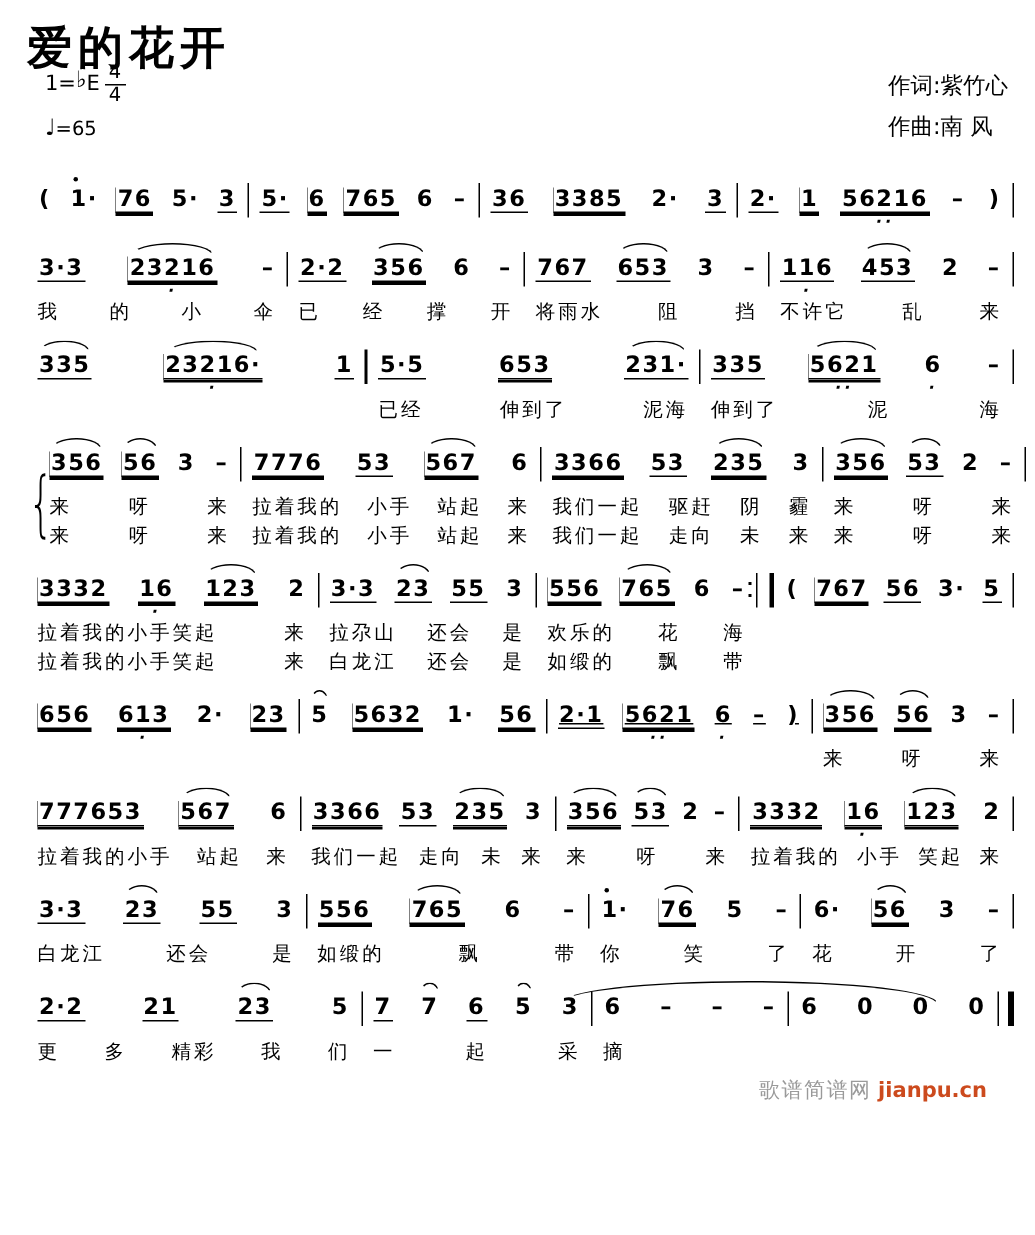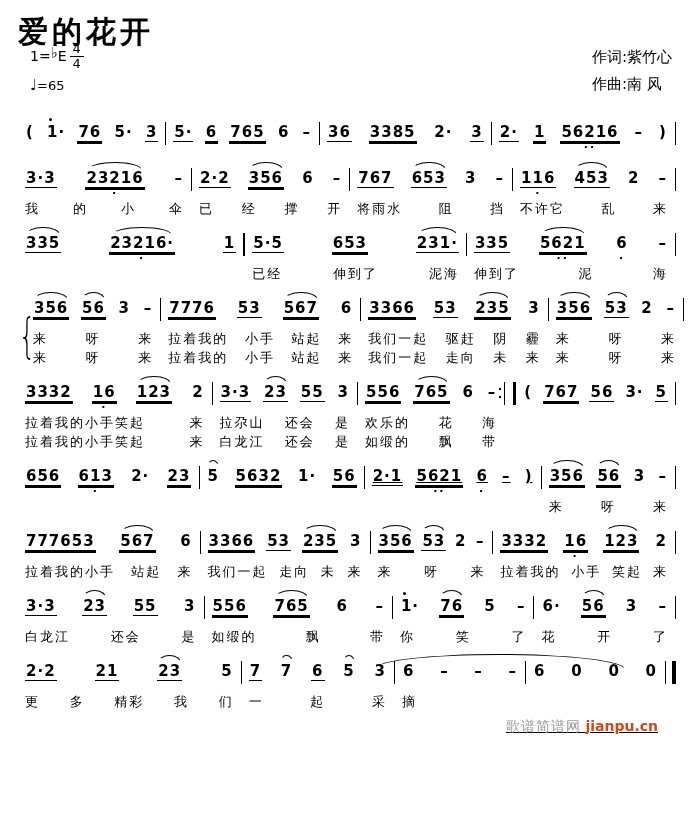--- a/index.html
+++ b/index.html
@@ -71,21 +71,21 @@
     transform:scaleX(.55);line-height:44px;
   }
   .has-brace .mrow{margin-left:8px;}
   .wide-arc{
     position:absolute;top:1px;height:13px;
     border:1px solid transparent;border-top:1.5px solid #000;
     border-radius:50% 50% 0 0 / 100% 100% 0 0;
   }
   
   .watermark{
-    text-align:right;font-size:14px;margin-top:4px;padding-right:18px;text-decoration:underline;
+    text-align:right;font-size:14px;margin-top:4px;padding-right:18px;
   }
   .wm-site{color:#9a9a9a;letter-spacing:1px;}
   .wm-domain{font-weight:bold;}
 </style>
 </head>
 <body>
 
 <div class="header">
   <div class="title">爱的花开</div>
   <div class="credits">

